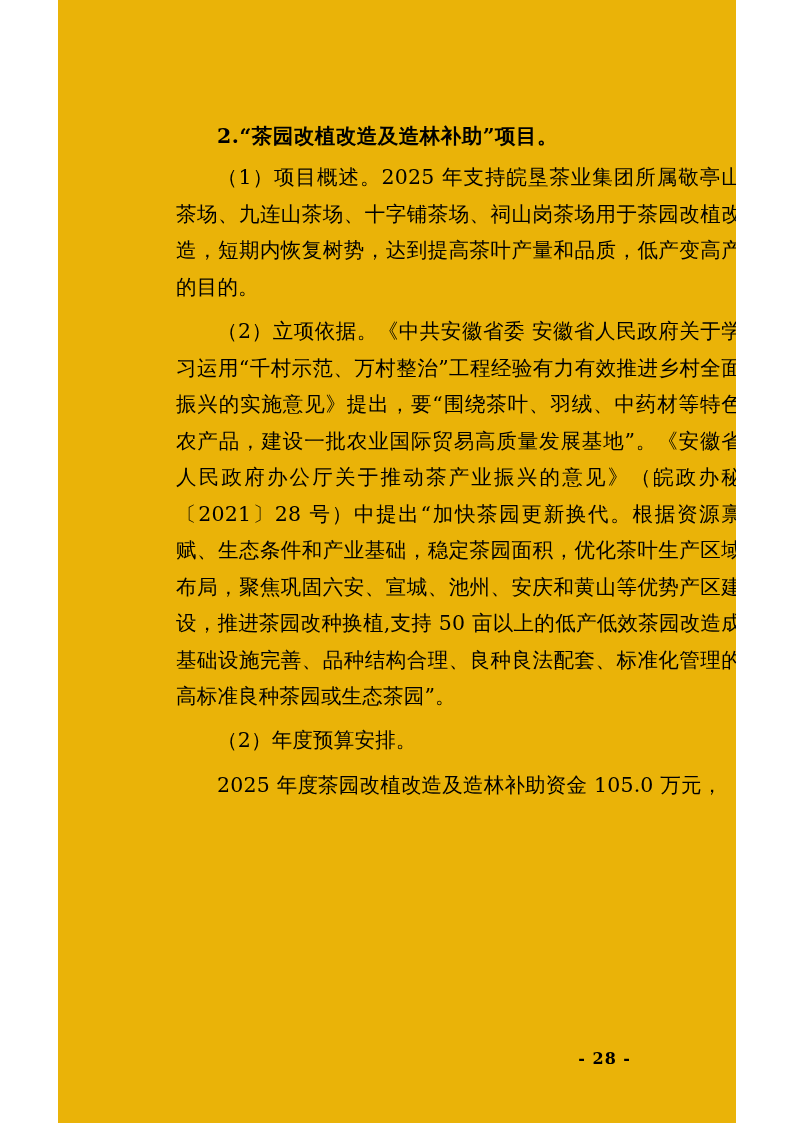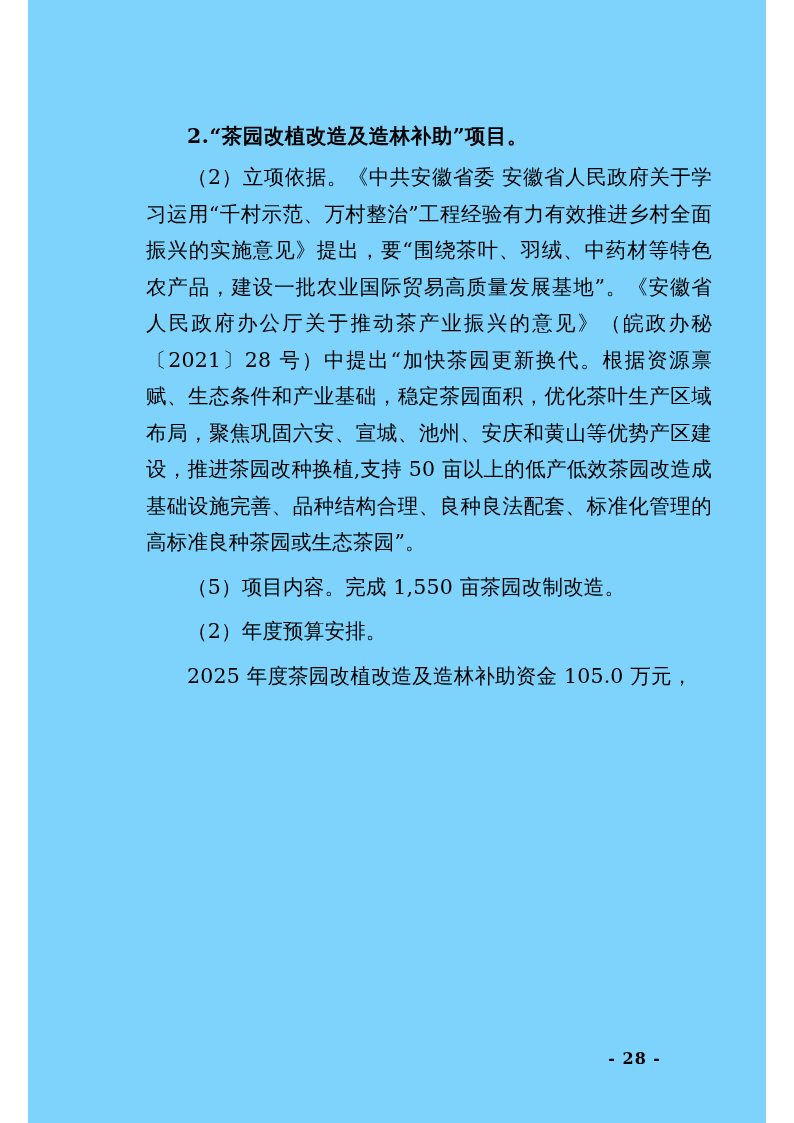--- a/index.html
+++ b/index.html
@@ -2,23 +2,23 @@
 <html><head>
 <meta charset="utf-8">
 <style>
   html, body {
     margin: 0;
     padding: 0;
     background: #ffffff;
   }
   .page {
     position: relative;
-    width: 738px;
+    width: 678px;
     height: 1123px;
-    background: #7dd3fc;
+    background: #eab308;
     margin: 0 auto;
     overflow: hidden;
     box-sizing: border-box;
   }
   .content {
     position: absolute;
     left: 118px;
     top: 120px;
     width: 566px;
   }
@@ -57,19 +57,19 @@
     letter-spacing: 1px;
     font-weight: bold;
   }
 </style>
 </head>
 <body>
 
 <div class="page">
   <div class="content">
     <p class="heading">2.“茶园改植改造及造林补助”项目。</p>
+    <p class="para">（1）项目概述。2025 年支持皖垦茶业集团所属敬亭山茶场、九连山茶场、十字铺茶场、祠山岗茶场用于茶园改植改造，短期内恢复树势，达到提高茶叶产量和品质，低产变高产的目的。</p>
     <p class="para">（2）立项依据。《中共安徽省委 安徽省人民政府关于学习运用“千村示范、万村整治”工程经验有力有效推进乡村全面振兴的实施意见》提出，要“围绕茶叶、羽绒、中药材等特色农产品，建设一批农业国际贸易高质量发展基地”。《安徽省人民政府办公厅关于推动茶产业振兴的意见》（皖政办秘〔2021〕28 号）中提出“加快茶园更新换代。根据资源禀赋、生态条件和产业基础，稳定茶园面积，优化茶叶生产区域布局，聚焦巩固六安、宣城、池州、安庆和黄山等优势产区建设，推进茶园改种换植,支持 50 亩以上的低产低效茶园改造成基础设施完善、品种结构合理、良种良法配套、标准化管理的高标准良种茶园或生态茶园”。</p>
-    <p class="para">（5）项目内容。完成 1,550 亩茶园改制改造。</p>
     <p class="para">（2）年度预算安排。</p>
     <p class="para">2025 年度茶园改植改造及造林补助资金 105.0 万元，</p>
   </div>
   <div class="footer">- 28 -</div>
 </div>
 
 </body></html>

